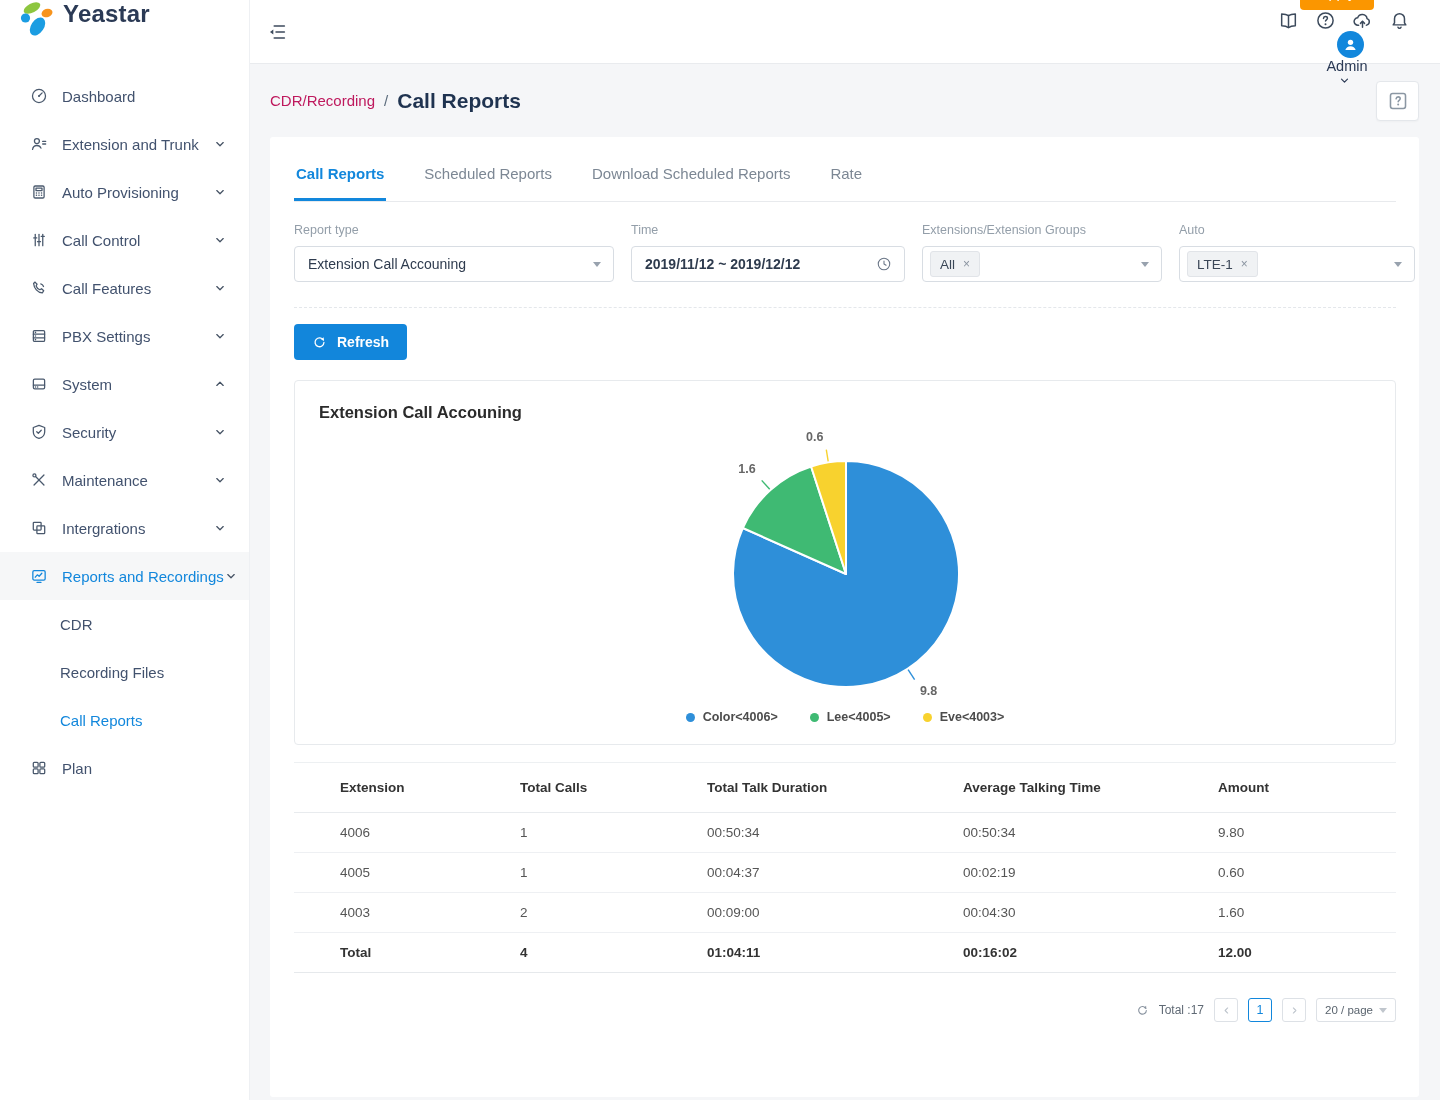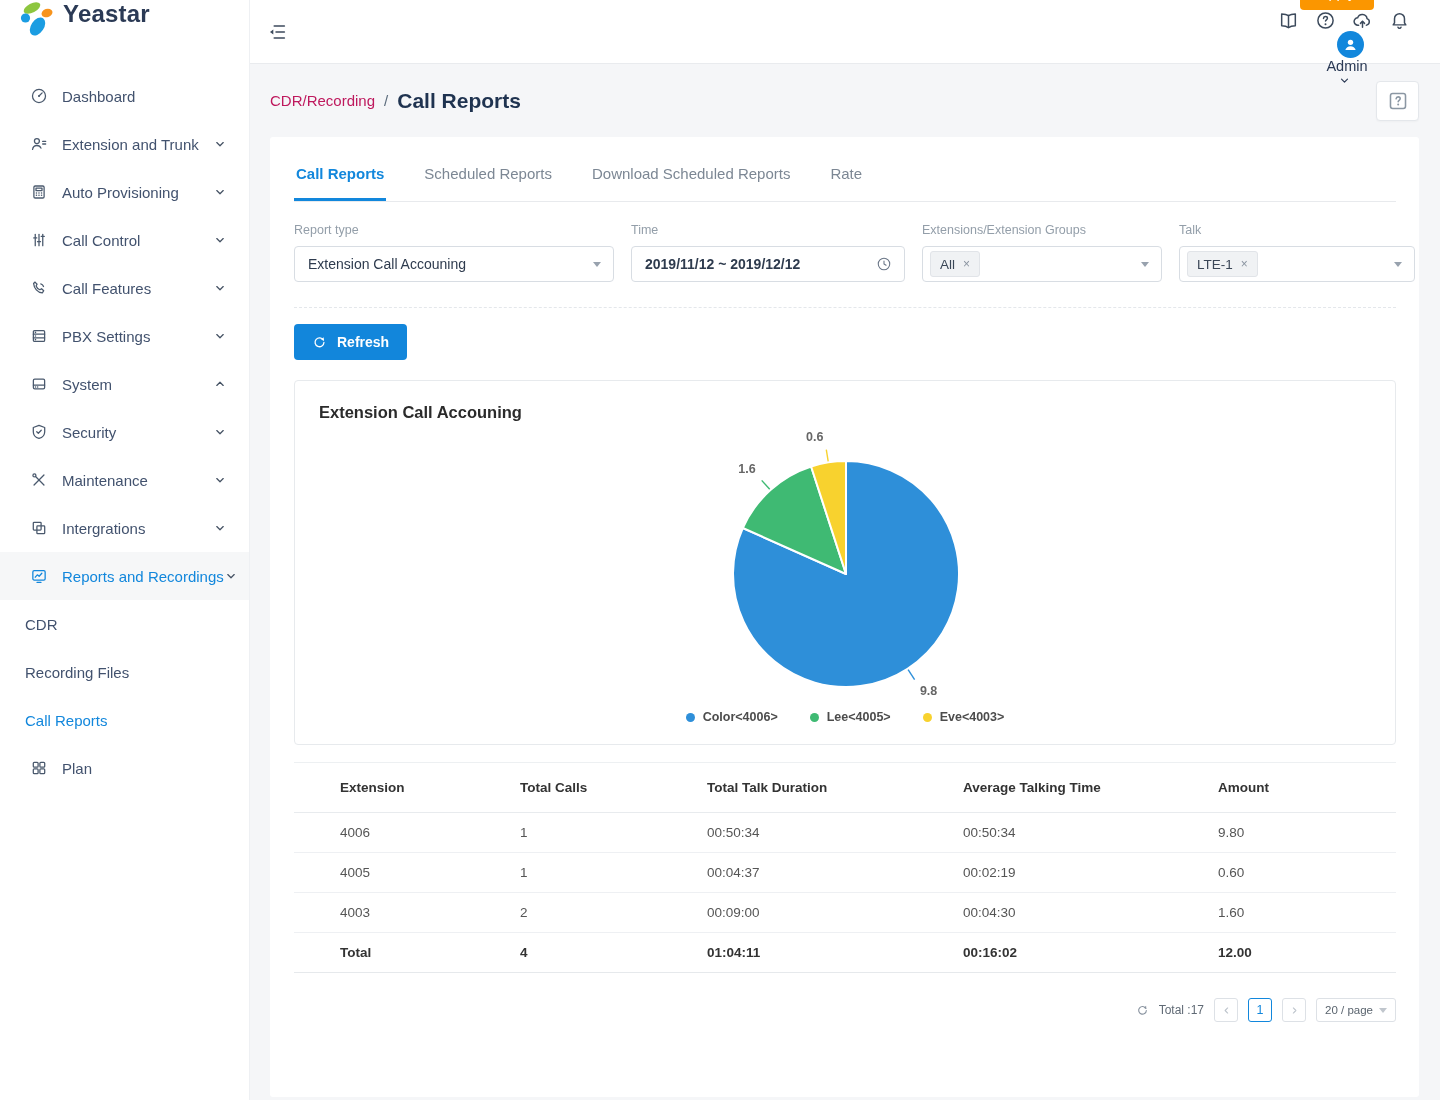--- a/index.html
+++ b/index.html
@@ -11,21 +11,21 @@
   .logo-row { height:64px; display:flex; align-items:flex-start; padding-left:19px; }
   .logo-mark { width:38px; height:38px; margin-right:6px; }
   .logo-text { font-size:24px; font-weight:bold; color:#2b3a55; letter-spacing:.2px; }
   .menu { padding-top:8px; }
   .menu-item { height:48px; display:flex; align-items:center; padding:0 22px 0 30px; font-size:15px; color:#42526e; cursor:pointer; }
   .menu-item .mi-icon { width:18px; height:18px; margin-right:14px; display:flex; align-items:center; color:#4a596d; }
   .menu-item .mi-label { flex:0 1 auto; white-space:nowrap; }
   .menu-item .chev { margin-left:auto; width:14px; height:14px; color:#445163; }
   .menu-item.active-parent { background:#f6f7f8; color:#1287dc; }
   .menu-item.active-parent .mi-icon { color:#1287dc; }
-  .sub-item { height:48px; display:flex; align-items:center; padding-left:25px; font-size:15px; color:#42526e; cursor:pointer; }
+  .sub-item { height:48px; display:flex; align-items:center; padding-left:52px; font-size:15px; color:#42526e; cursor:pointer;margin-left:8px; }
   .sub-item.active { color:#1287dc; }
 
   
   .main { flex:1; display:flex; flex-direction:column; background:#f5f6f8; min-width:0; }
   .topbar { height:64px; flex:0 0 64px; background:#fff; border-bottom:1px solid #e9ebee; display:flex; align-items:center; padding:0 22px 0 16px; }
   .fold-btn { width:22px; height:22px; color:#3c4a5c; cursor:pointer; }
   .topbar-right { margin-left:auto; display:flex; align-items:center;flex-direction:column; }
   .apply-btn { background:#fb9600; color:#fff; border:none; border-radius:4px; height:33px; padding:0 19px; font-size:14.5px; cursor:pointer; margin-right:14px; font-family:inherit; }
   .top-icon { width:21px; height:21px; color:#3c4a5c; margin:0 8px; cursor:pointer; display:flex; }
   .avatar { width:27px; height:27px; border-radius:50%; background:#1287dc; margin-left:12px; display:flex; align-items:center; justify-content:center; cursor:pointer; }
@@ -356,21 +356,21 @@
         <span class="filter-label">Extensions/Extension Groups</span>
         <div class="control w-ext">
           <span class="tag">
             <span>All</span>
             <span class="tag-x">×</span>
           </span>
           <span class="caret"></span>
         </div>
       </div>
       <div>
-        <span class="filter-label">Talk</span>
+        <span class="filter-label">Auto</span>
         <div class="control w-trunk">
           <span class="tag">
             <span>LTE-1</span>
             <span class="tag-x">×</span>
           </span>
           <span class="caret"></span>
         </div>
       </div>
     </div>
 

